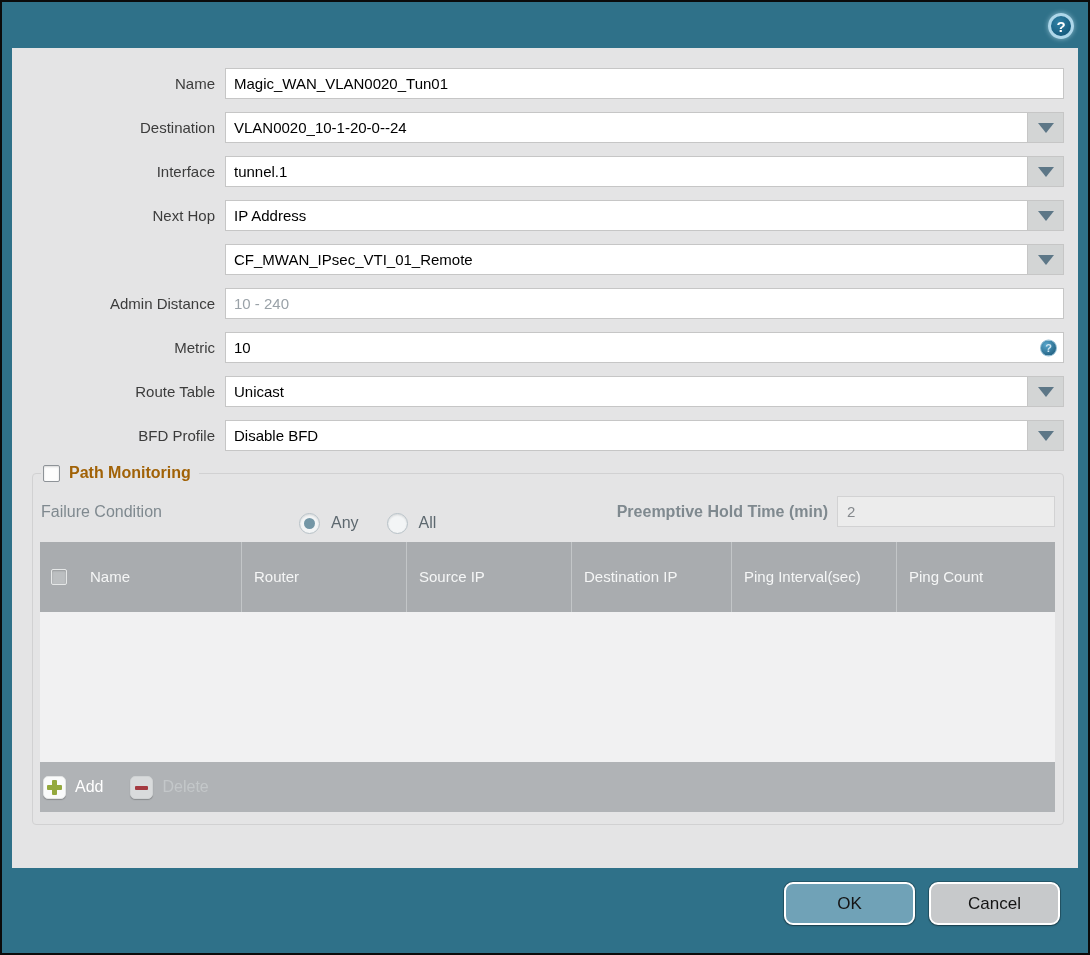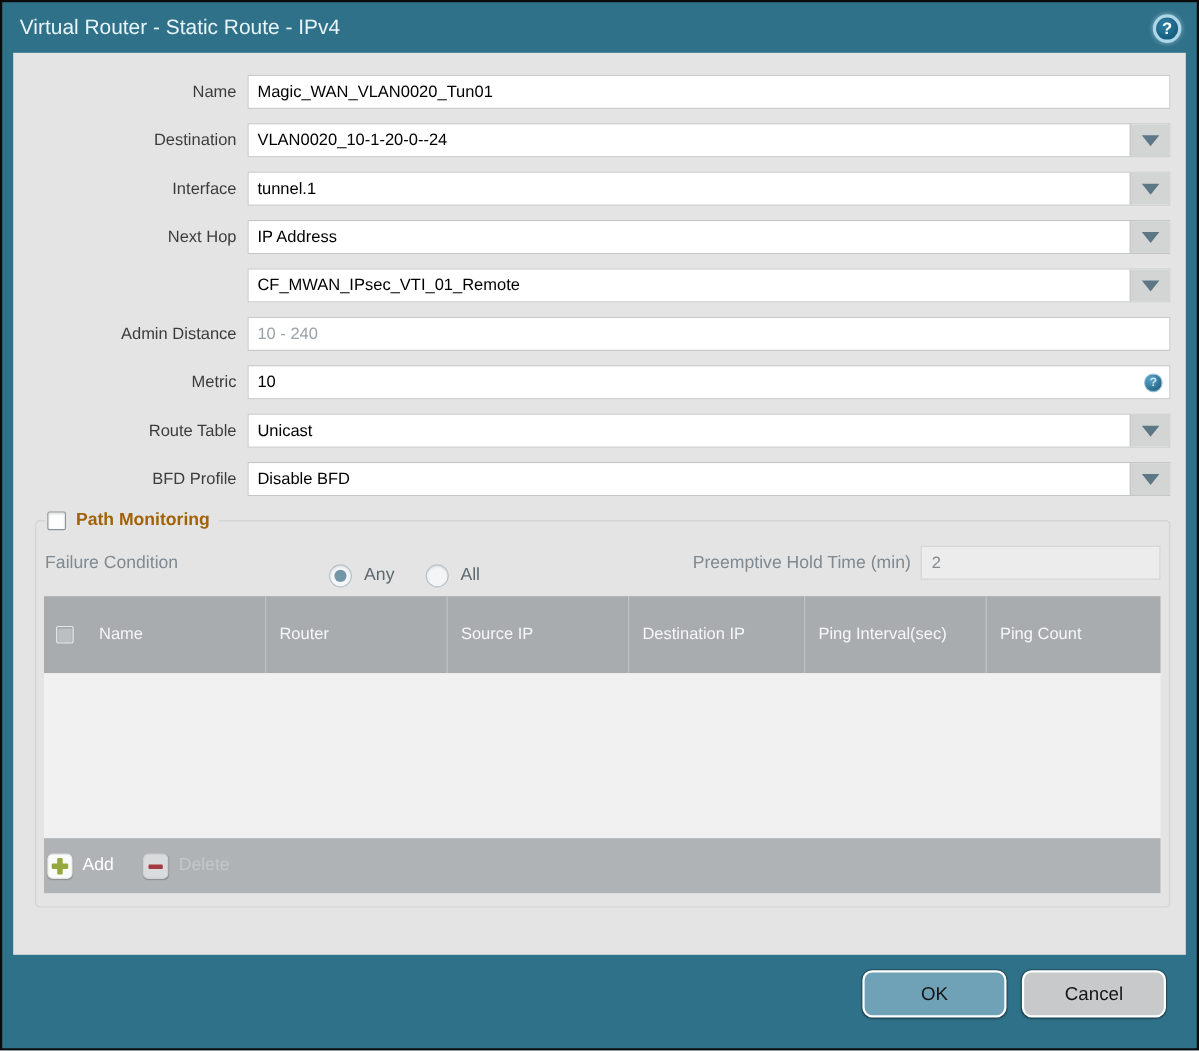--- a/index.html
+++ b/index.html
@@ -111,21 +111,21 @@
   .radio {
     width: 21px; height: 21px; border-radius: 50%;
     background: #f3f5f6; border: 1px solid #b7c1c7;
     box-shadow: inset 0 1px 2px rgba(0,0,0,.12);
     position: relative; cursor: pointer;
   }
   .radio.checked::after {
     content: ""; position: absolute; left: 4px; top: 4px; right: 4px; bottom: 4px;
     border-radius: 50%; background: #7396a6;
   }
-  .pht-label { margin-left: auto; color: #7f898f; font-size: 16px; padding-right: 9px; }
+  .pht-label { margin-left: auto; color: #7f898f; font-size: 16px; padding-right: 9px; font-weight: bold; }
   .pht-input {
     width: 218px; height: 31px;
     background: #ececec; border: 1px solid #d2d2d3;
     color: #85898d; font: 15px "Liberation Sans", sans-serif;
     padding: 0 9px; outline: none;
   }
 
   
   .pm-table { margin: 0 0 0 -1px; }
   .tbl-header {
@@ -189,21 +189,20 @@
   }
   .btn-ok { background: #70a2b7; }
   .btn-cancel { background: #c7c9cb; }
 </style>
 </head>
 <body>
 
 <div class="dialog">
 
   <div class="titlebar">
-    <span>Virtual Router - Static Route - IPv4</span>
     <span class="help">?</span>
   </div>
 
   <div class="content">
 
     <div class="row">
       <label>Name</label>
       <div class="fieldwrap">
         <input class="text no-icon" type="text" value="Magic_WAN_VLAN0020_Tun01" style="">
       </div>

